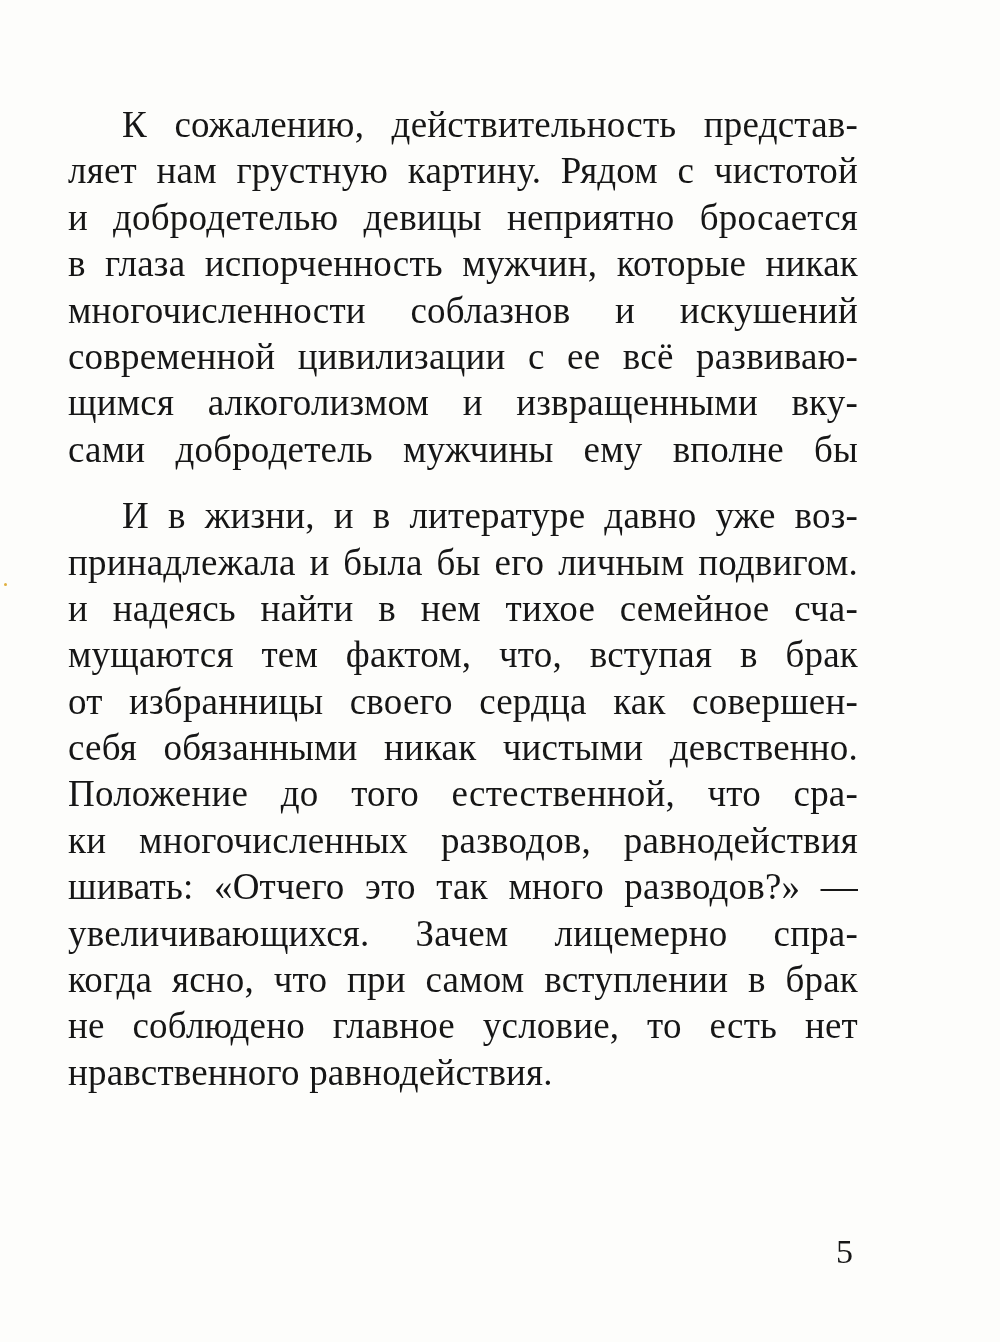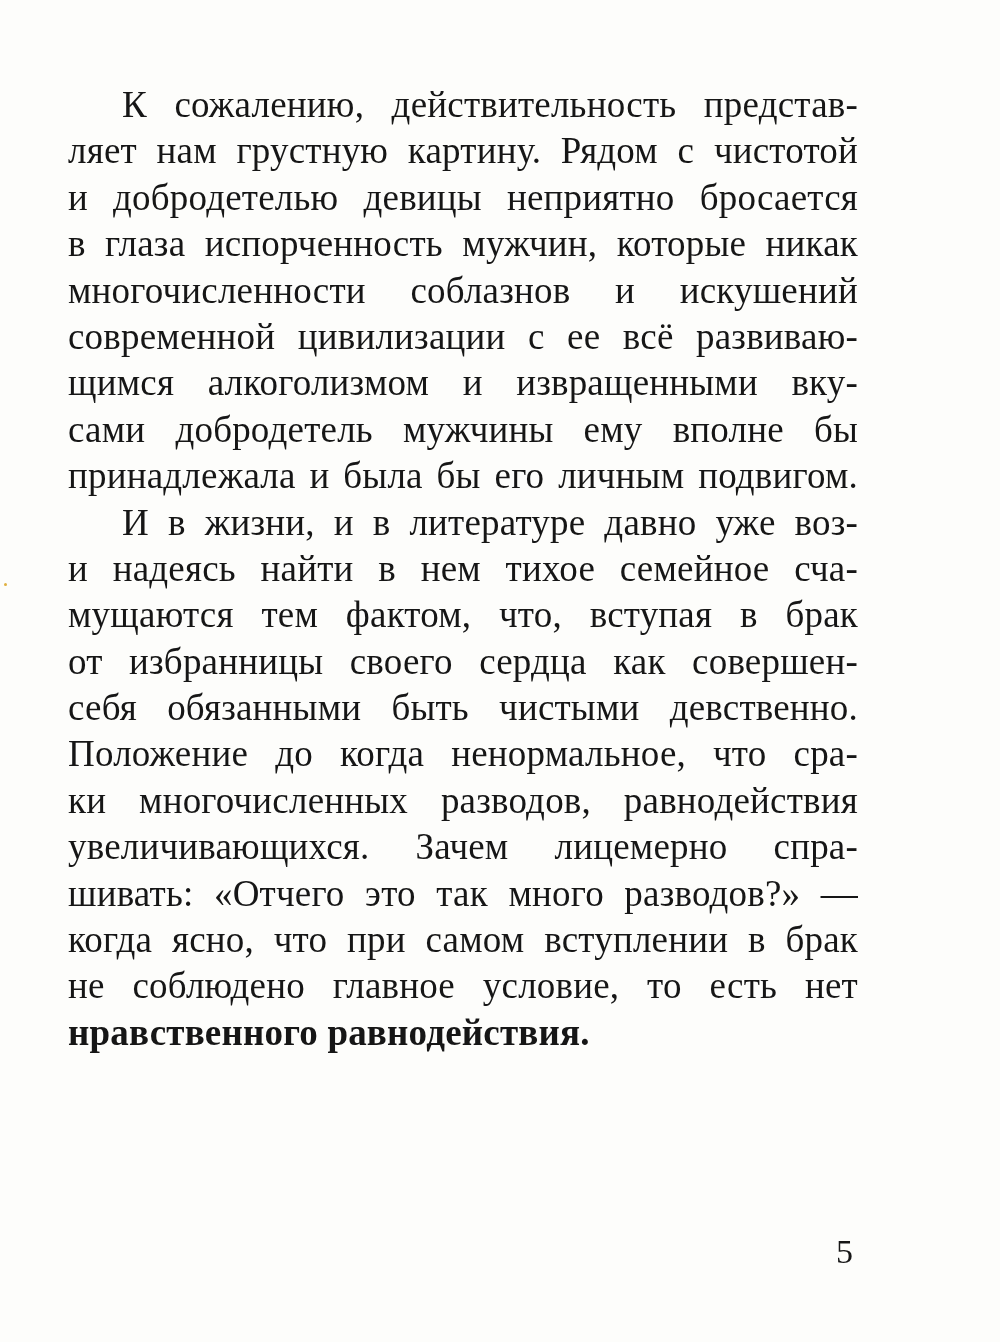--- a/index.html
+++ b/index.html
@@ -32,24 +32,24 @@
       height: 46.4px;
       line-height: 46.4px;
       font-size: 37px;
       white-space: nowrap;
       text-align: justify;
       text-align-last: justify;
       letter-spacing: 0.2px;
     }
     .line.indent {
       padding-left: 54px;
+      margin-top: 20px;
     }
     .line.last {
       text-align-last: left;
-      font-weight: bold;
     }
     .page-number {
       position: absolute;
       left: 836px;
       top: 1232px;
       font-size: 34px;
       line-height: 40px;
     }
     .speck {
       position: absolute;
@@ -70,30 +70,30 @@
   <div class="text-block">
 
     <span class="line indent">К сожалению, действительность представ-</span>
     <span class="line">ляет нам грустную картину. Рядом с чистотой</span>
     <span class="line">и добродетелью девицы неприятно бросается</span>
     <span class="line">в глаза испорченность мужчин, которые никак</span>
     <span class="line">многочисленности соблазнов и искушений</span>
     <span class="line">современной цивилизации с ее всё развиваю-</span>
     <span class="line">щимся алкоголизмом и извращенными вку-</span>
     <span class="line">сами добродетель мужчины ему вполне бы</span>
+    <span class="line indent">И в жизни, и в литературе давно уже воз-</span>
+
     <span class="line">принадлежала и была бы его личным подвигом.</span>
-
-    <span class="line indent">И в жизни, и в литературе давно уже воз-</span>
     <span class="line">и надеясь найти в нем тихое семейное сча-</span>
     <span class="line">мущаются тем фактом, что, вступая в брак</span>
     <span class="line">от избранницы своего сердца как совершен-</span>
-    <span class="line">себя обязанными быть чистыми девственно.</span>
-    <span class="line">Положение до когда ненормальное, что сра-</span>
+    <span class="line">себя обязанными никак чистыми девственно.</span>
+    <span class="line">Положение до того естественной, что сра-</span>
     <span class="line">ки многочисленных разводов, равнодействия</span>
+    <span class="line">шивать: «Отчего это так много разводов?» —</span>
     <span class="line">увеличивающихся. Зачем лицемерно спра-</span>
-    <span class="line">шивать: «Отчего это так много разводов?» —</span>
     <span class="line">когда ясно, что при самом вступлении в брак</span>
     <span class="line">не соблюдено главное условие, то есть нет</span>
     <span class="line last">нравственного равнодействия.</span>
   </div>
 
   <div class="page-number">5</div>
 </div>
 
 </body></html>

